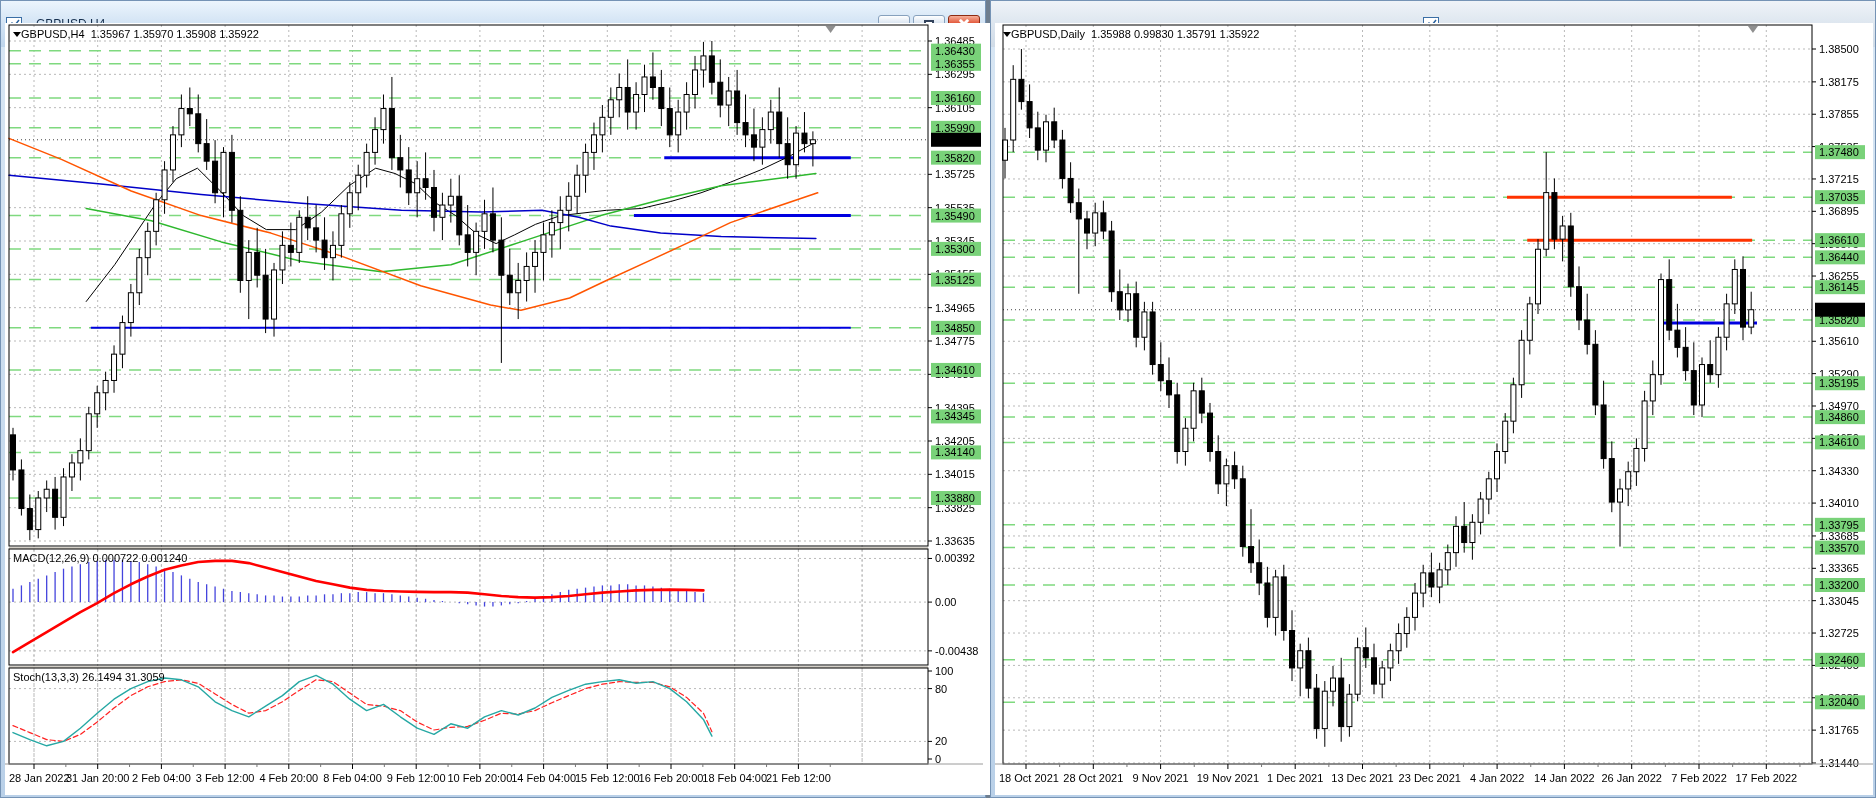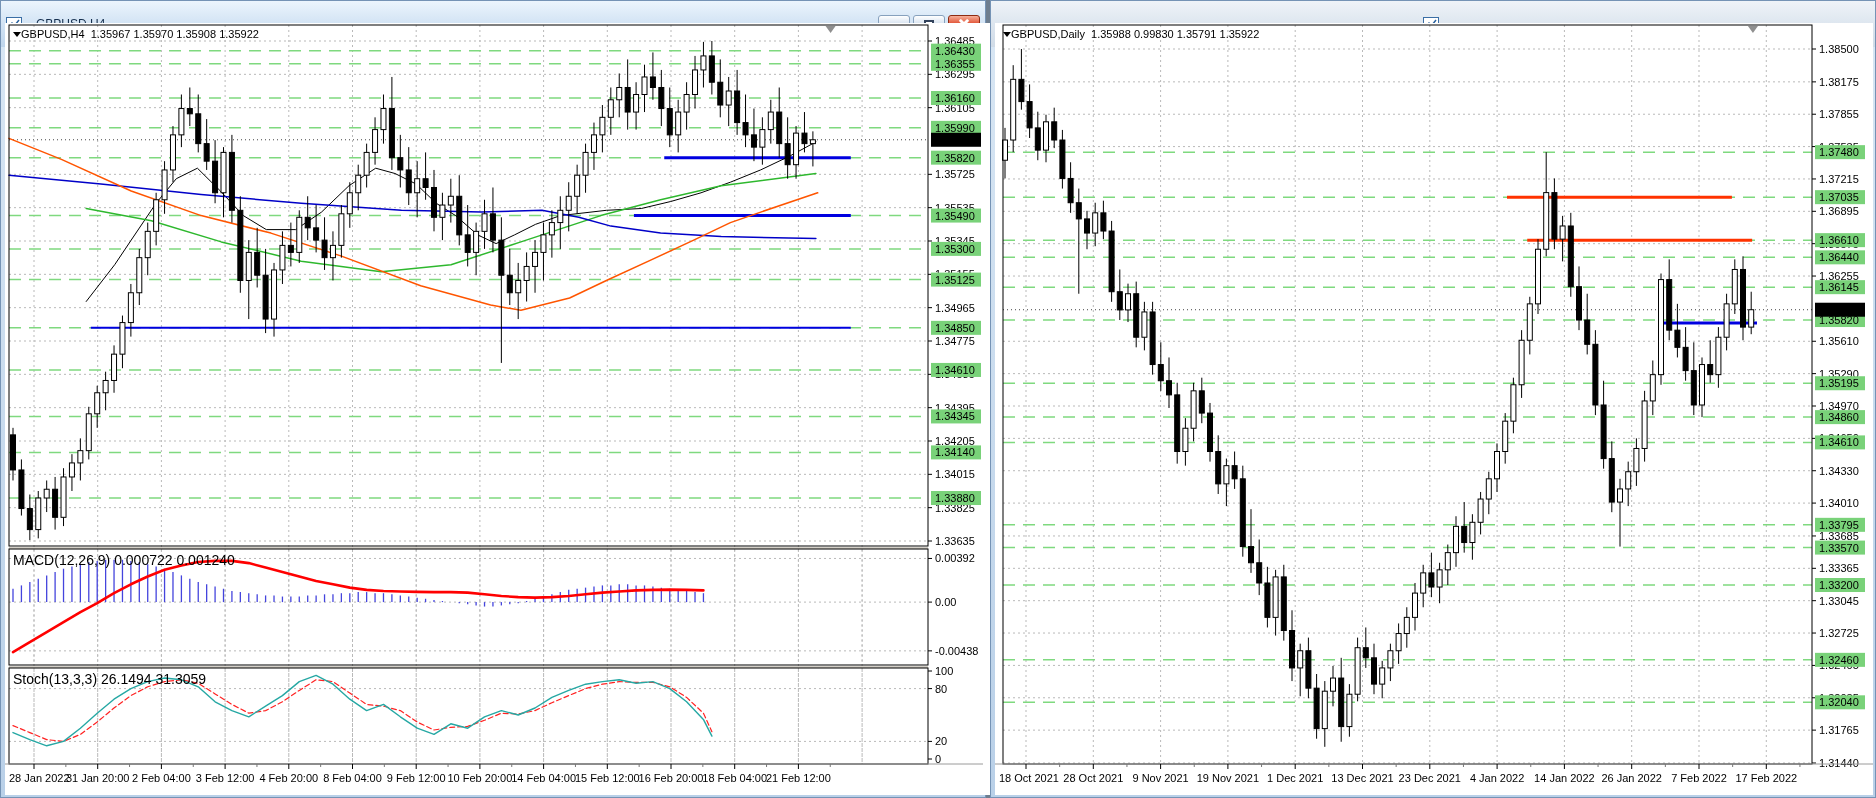--- a/index.html
+++ b/index.html
@@ -14,21 +14,21 @@
   .gmin{width:11px;height:3px;background:#33435c;transform:translateY(4px);}
   .gmax{width:10px;height:8px;border:2px solid #33435c;box-sizing:border-box;background:#fff;}
   .gx{position:absolute;left:50%;top:50%;width:12px;height:3px;background:#33435c;border-radius:1px;}
   .gx.a{transform:translate(-50%,-50%) rotate(45deg);}
   .gx.b{transform:translate(-50%,-50%) rotate(-45deg);}
   .win.active .wbtn.close{background:linear-gradient(#f6b09a,#e2573a 45%,#c13a1c);border-color:#8e2b12;}
   .win.active .wbtn.close .gx{background:#ffffff;}
   .client{position:absolute;left:4px;top:22px;background:#ffffff;overflow:hidden;}
   .quote{position:absolute;left:8px;top:5px;font-size:11px;color:#000;display:flex;align-items:center;white-space:pre;}
   .tri{width:0;height:0;border-left:4px solid transparent;border-right:4px solid transparent;border-top:5px solid #000;}
-  .indlabel{position:absolute;left:8px;font-size:14px;color:#000;white-space:pre;}
+  .indlabel{position:absolute;left:8px;font-size:11px;color:#000;white-space:pre;}
   svg text{font-family:"Liberation Sans",sans-serif;font-size:11px;fill:#000;}
 </style>
 </head>
 <body>
 
 <div id="desktop">
 
   <section class="win active" id="win0" style="left:0;width:986px;">
     <header class="titlebar">
       <span class="wicon">

